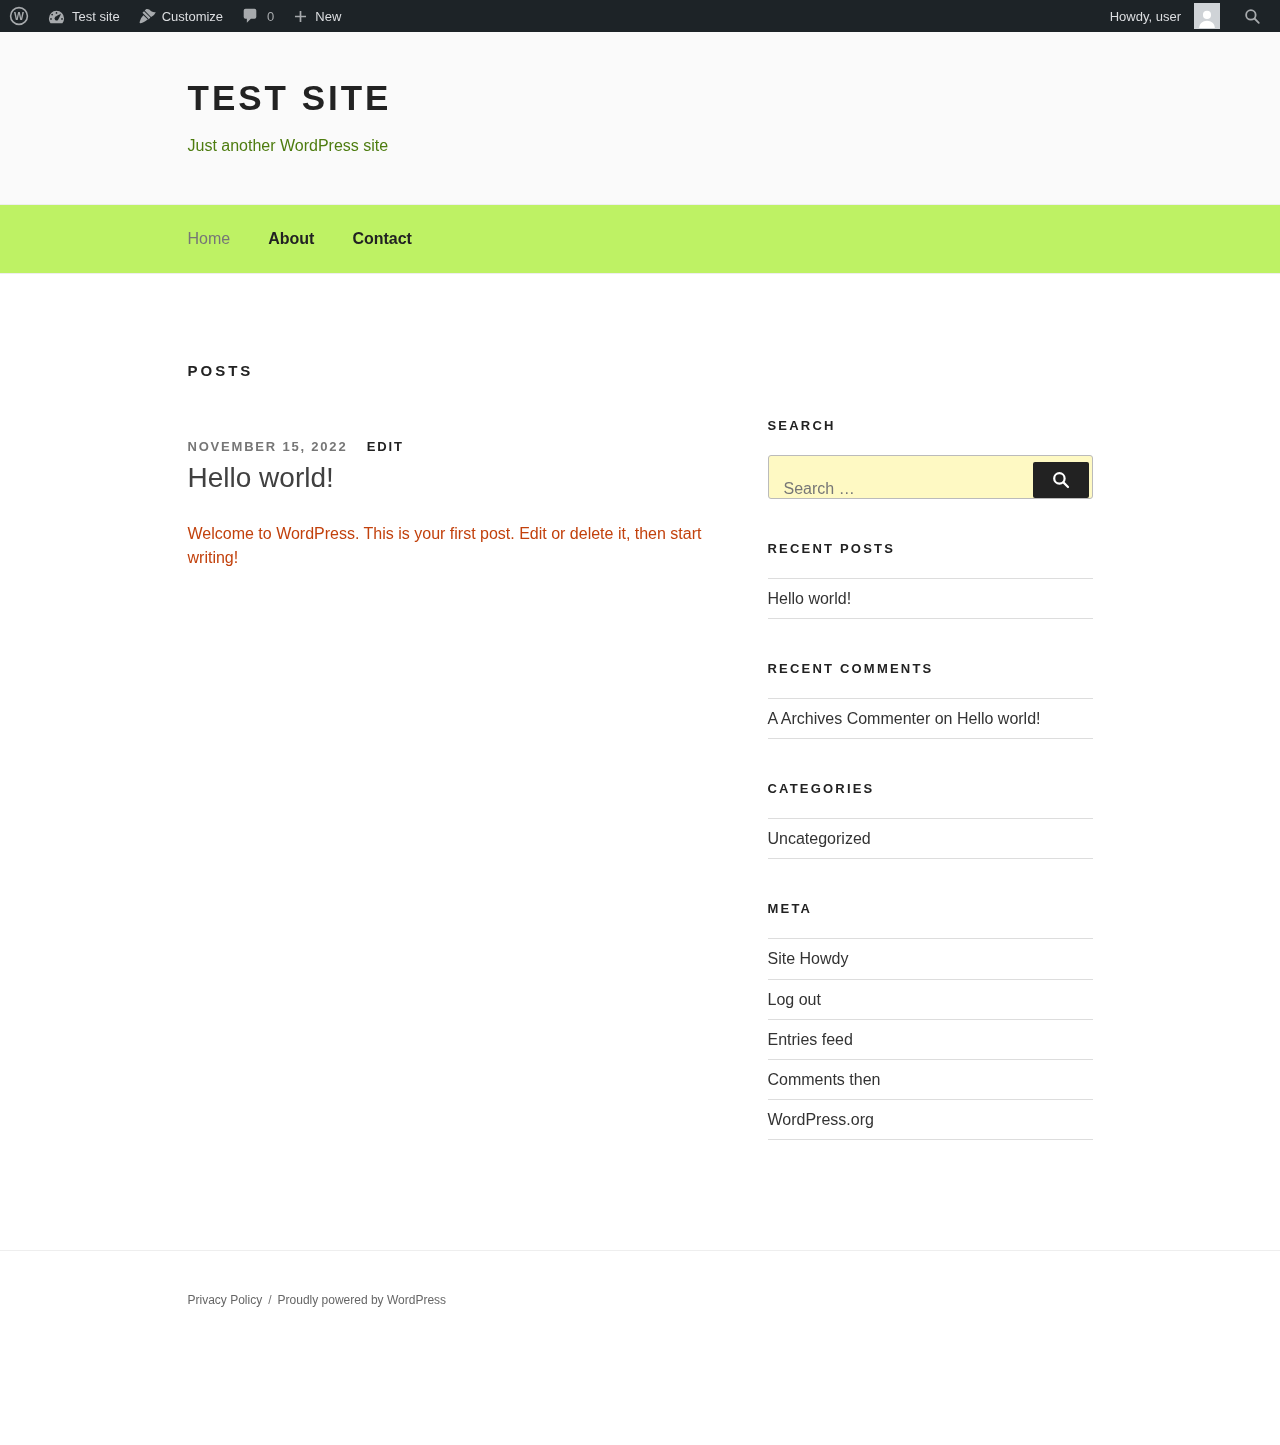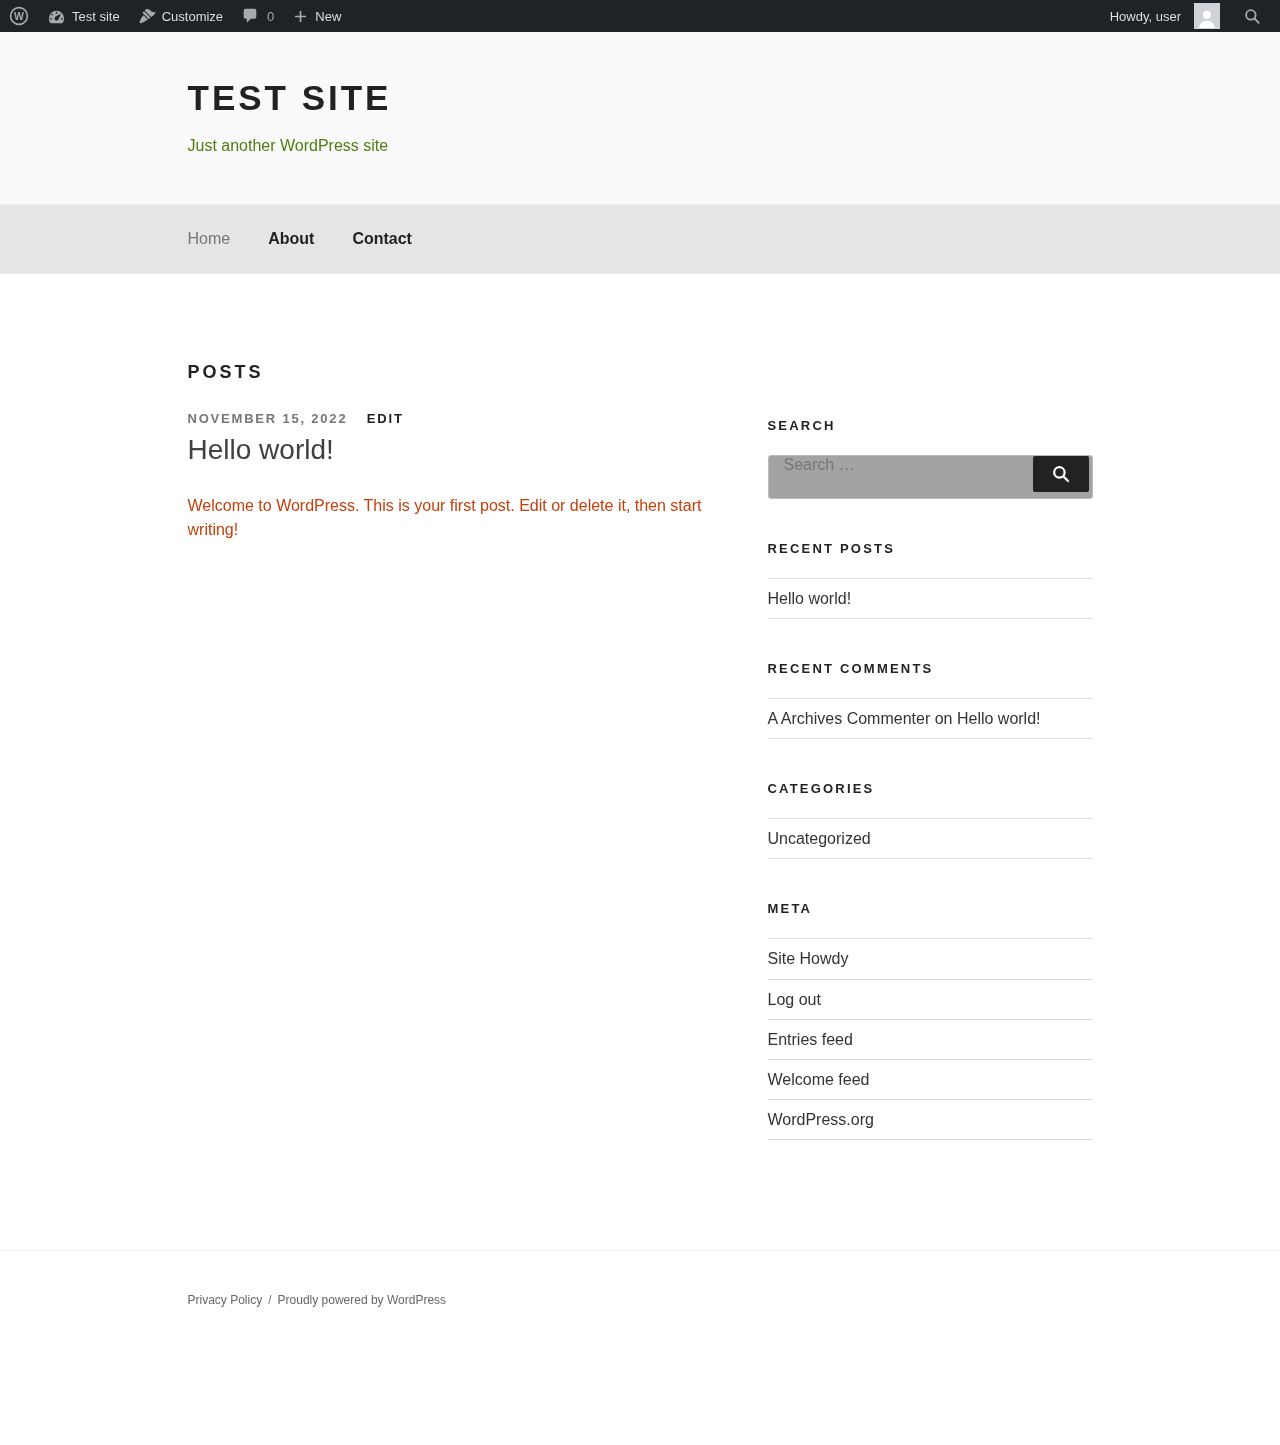--- a/index.html
+++ b/index.html
@@ -33,37 +33,37 @@
   
   .site-header { background: #fafafa; padding: 44px 0 49px; }
   .container { width: 905px; margin: 0 auto; }
   .site-title {
     font-size: 35px; font-weight: 800; letter-spacing: 3px;
     text-transform: uppercase; color: #222; line-height: 1.25; cursor: pointer;
   }
   .site-tagline { font-size: 16px; color: #4d7c0f; margin-top: 17px; }
 
   
-  .main-nav { background: #e5e5e5; border-top: 1px solid #eee; border-bottom: 1px solid #eee; }
+  .main-nav { background: #bef264; border-top: 1px solid #eee; border-bottom: 1px solid #eee; }
   .main-nav .container { display: flex; }
   .nav-link {
     display: block; padding: 25px 19px; font-size: 16px;
     font-weight: 700; color: #222; cursor: pointer;
   }
   .nav-link.current { color: #767676; font-weight: 400; }
   .main-nav .nav-link:first-child { padding-left: 0; }
 
   
   .content-area { display: flex; justify-content: space-between; padding-top: 88px; padding-bottom: 68px; }
   .main-col { width: 525px; }
   .sidebar { width: 325px; padding-top: 56px; }
 
   .page-title {
-    font-size: 18px; font-weight: 800; letter-spacing: 3px;
-    text-transform: uppercase; color: #222; margin-bottom: 28px;
+    font-size: 15px; font-weight: 800; letter-spacing: 3px;
+    text-transform: uppercase; color: #222; margin-bottom: 60px;
   }
   .entry-meta { font-size: 13px; font-weight: 700; letter-spacing: 1.8px; text-transform: uppercase; }
   .entry-date { color: #767676; cursor: pointer; }
   .edit-link { color: #222; margin-left: 14px; cursor: pointer; }
   .entry-title {
     font-size: 28px; font-weight: 400; color: #404040;
     margin: 6px 0 26px; line-height: 1.3; cursor: pointer;
   }
   .entry-body { font-size: 16px; line-height: 1.5; color: #c2410c; }
 
@@ -75,22 +75,22 @@
   }
   .widget ul { list-style: none; border-top: 1px solid #ddd; }
   .widget li {
     border-bottom: 1px solid #ddd; padding: 10px 0;
     font-size: 16px; color: #333; line-height: 1.2;
   }
   .widget li a, .comment-item span { color: #333; cursor: pointer; }
   .comment-plain { cursor: default !important; }
 
   .search-form {
-    display: flex; align-items: flex-start; height: 44px;
-    border: 1px solid #bbb; border-radius: 3px; background: #a3a3a3;
+    display: flex; align-items: flex-end; height: 44px;
+    border: 1px solid #bbb; border-radius: 3px; background: #fef9c3;
   }
   .search-field {
     flex: 1; border: none; outline: none; font-size: 16px;
     font-family: "Liberation Sans", sans-serif; color: #444;
     padding: 0 15px; background: transparent; min-width: 0;
   }
   .search-field::placeholder { color: #767676; opacity: 1; }
   .search-submit {
     width: 56px; height: 36px; margin-right: 3px; flex: 0 0 auto;
     background: #222; border: none; border-radius: 2px; cursor: pointer;
@@ -257,21 +257,21 @@
         <li>
           <a>Site Howdy</a>
         </li>
         <li>
           <a>Log out</a>
         </li>
         <li>
           <a>Entries feed</a>
         </li>
         <li>
-          <a>Welcome feed</a>
+          <a>Comments then</a>
         </li>
         <li>
           <a>WordPress.org</a>
         </li>
       </ul>
     </section>
 
   </aside>
 </div>
 

